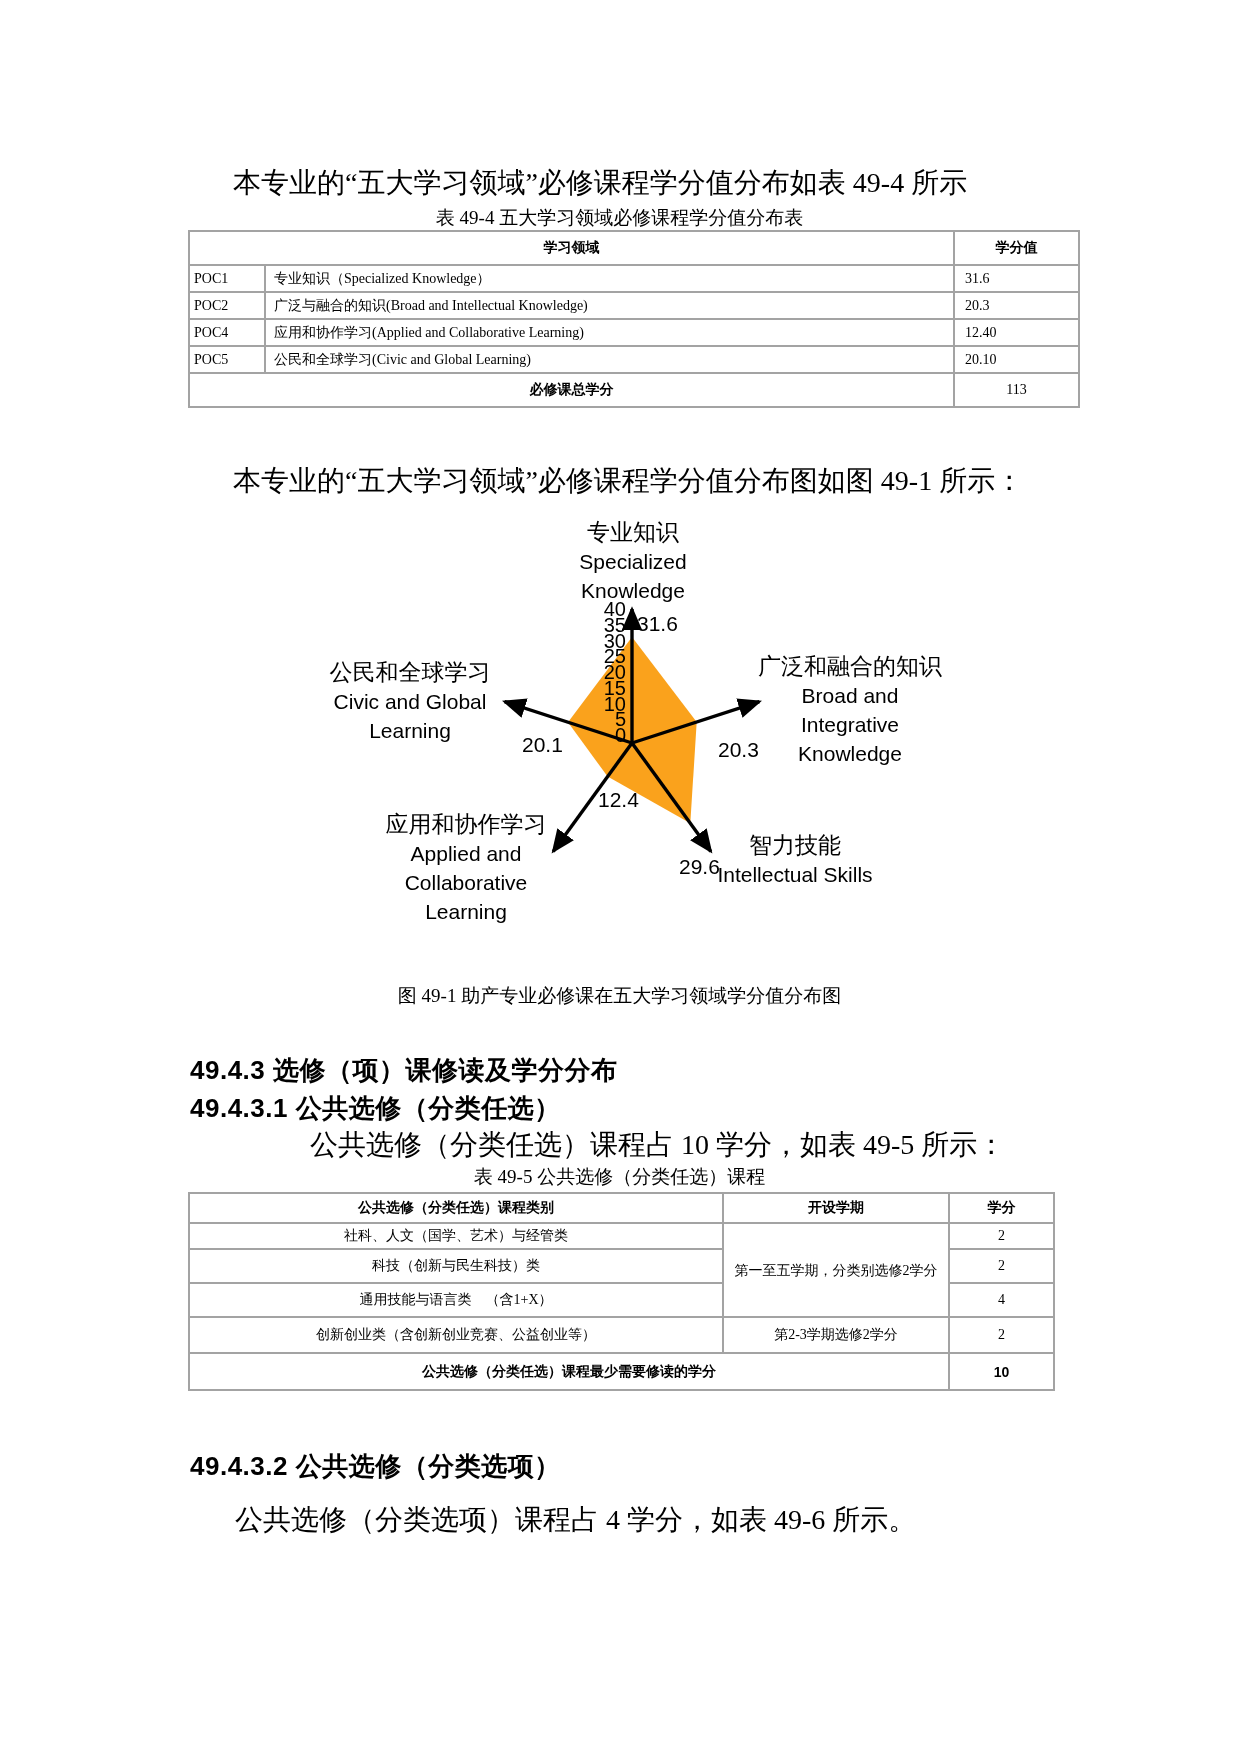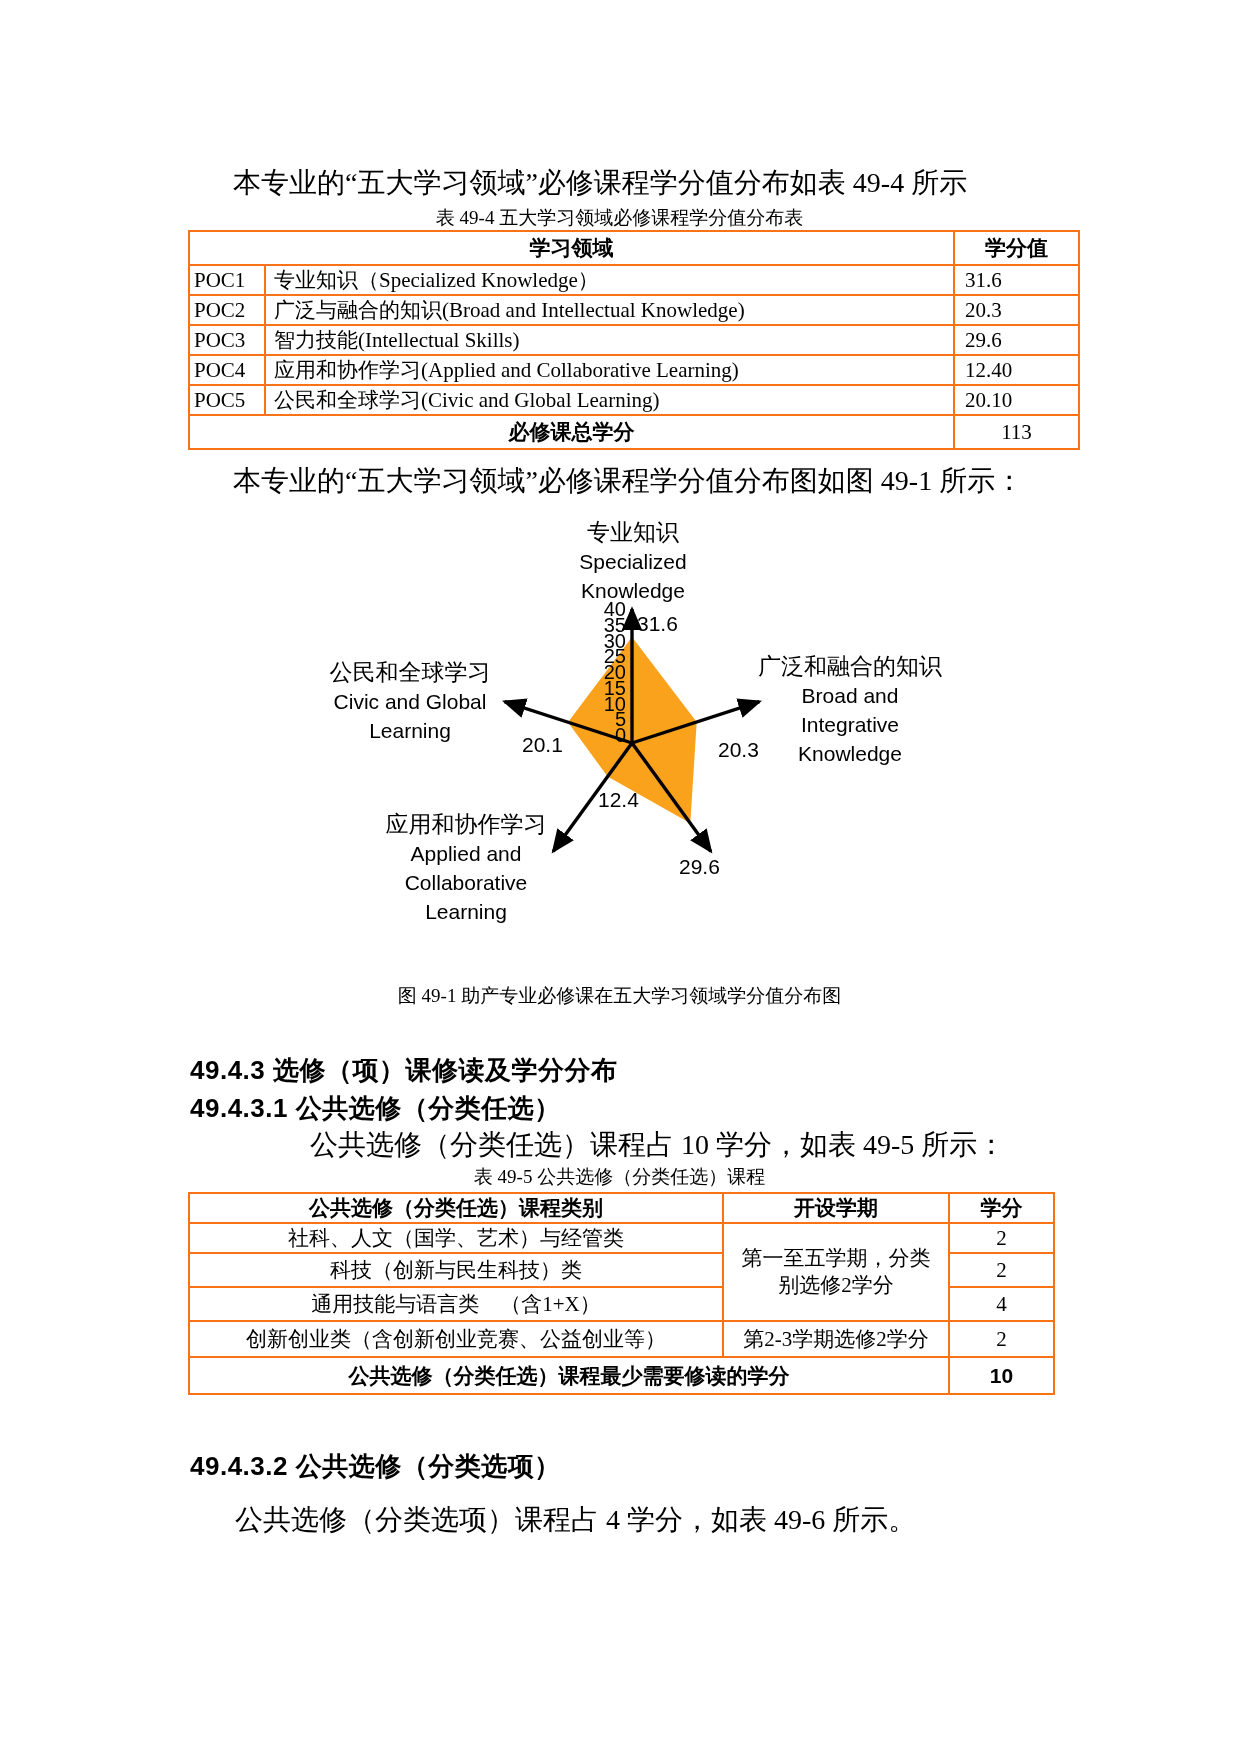--- a/index.html
+++ b/index.html
@@ -8,21 +8,21 @@
     background:#ffffff;color:#000;overflow:hidden;
     font-family:"Liberation Serif","DejaVu Serif",serif;
   }
   .para{position:absolute;font-size:28px;white-space:nowrap;}
   .caption{position:absolute;left:0;width:100%;text-align:center;font-size:19px;white-space:nowrap;}
   .heading{
     position:absolute;font-family:"Liberation Sans","DejaVu Sans",sans-serif;
     font-weight:bold;font-size:26px;white-space:nowrap;letter-spacing:0.5px;
   }
   table.doc{position:absolute;border-collapse:collapse;table-layout:fixed;}
-  table.doc td{border:2px solid #f97316;font-size:21px;padding:0 8px;overflow:hidden;}
+  table.doc td{border:2px solid #a3a3a3;font-size:14px;padding:0 8px;overflow:hidden;}
   .t-hdr td{
     font-family:"Liberation Sans","DejaVu Sans",sans-serif;font-weight:bold;
     font-size:23px;text-align:center;
   }
   .t-total-label{
     font-family:"Liberation Sans","DejaVu Sans",sans-serif;font-weight:bold;
     font-size:22px;text-align:center;margin-left:16px;
   }
   #table1 .code-cell{padding-left:4px;}
   #table1 .val-cell{padding-left:10px;}
@@ -70,25 +70,20 @@
       <td class="code-cell">POC1</td>
       <td>专业知识（Specialized Knowledge）</td>
       <td class="val-cell">31.6</td>
     </tr>
     <tr style="height:27px;">
       <td class="code-cell">POC2</td>
       <td>广泛与融合的知识(Broad and Intellectual Knowledge)</td>
       <td class="val-cell">20.3</td>
     </tr>
     <tr style="height:27px;">
-      <td class="code-cell">POC3</td>
-      <td>智力技能(Intellectual Skills)</td>
-      <td class="val-cell">29.6</td>
-    </tr>
-    <tr style="height:27px;">
       <td class="code-cell">POC4</td>
       <td>应用和协作学习(Applied and Collaborative Learning)</td>
       <td class="val-cell">12.40</td>
     </tr>
     <tr style="height:27px;">
       <td class="code-cell">POC5</td>
       <td>公民和全球学习(Civic and Global Learning)</td>
       <td class="val-cell">20.10</td>
     </tr>
     <tr style="height:34px;">
@@ -140,20 +135,24 @@
     <div class="axis-label" style="left:353px;top:3px;">
       <span class="zh">专业知识</span>
       <span class="en">Specialized</span>
       <span class="en">Knowledge</span>
     </div>
     <div class="axis-label" style="left:570px;top:137px;">
       <span class="zh">广泛和融合的知识</span>
       <span class="en">Broad and</span>
       <span class="en">Integrative</span>
       <span class="en">Knowledge</span>
+    </div>
+    <div class="axis-label" style="left:515px;top:316px;">
+      <span class="zh">智力技能</span>
+      <span class="en">Intellectual Skills</span>
     </div>
     <div class="axis-label" style="left:186px;top:295px;">
       <span class="zh">应用和协作学习</span>
       <span class="en">Applied and</span>
       <span class="en">Collaborative</span>
       <span class="en">Learning</span>
     </div>
     <div class="axis-label" style="left:130px;top:143px;">
       <span class="zh">公民和全球学习</span>
       <span class="en">Civic and Global</span>

